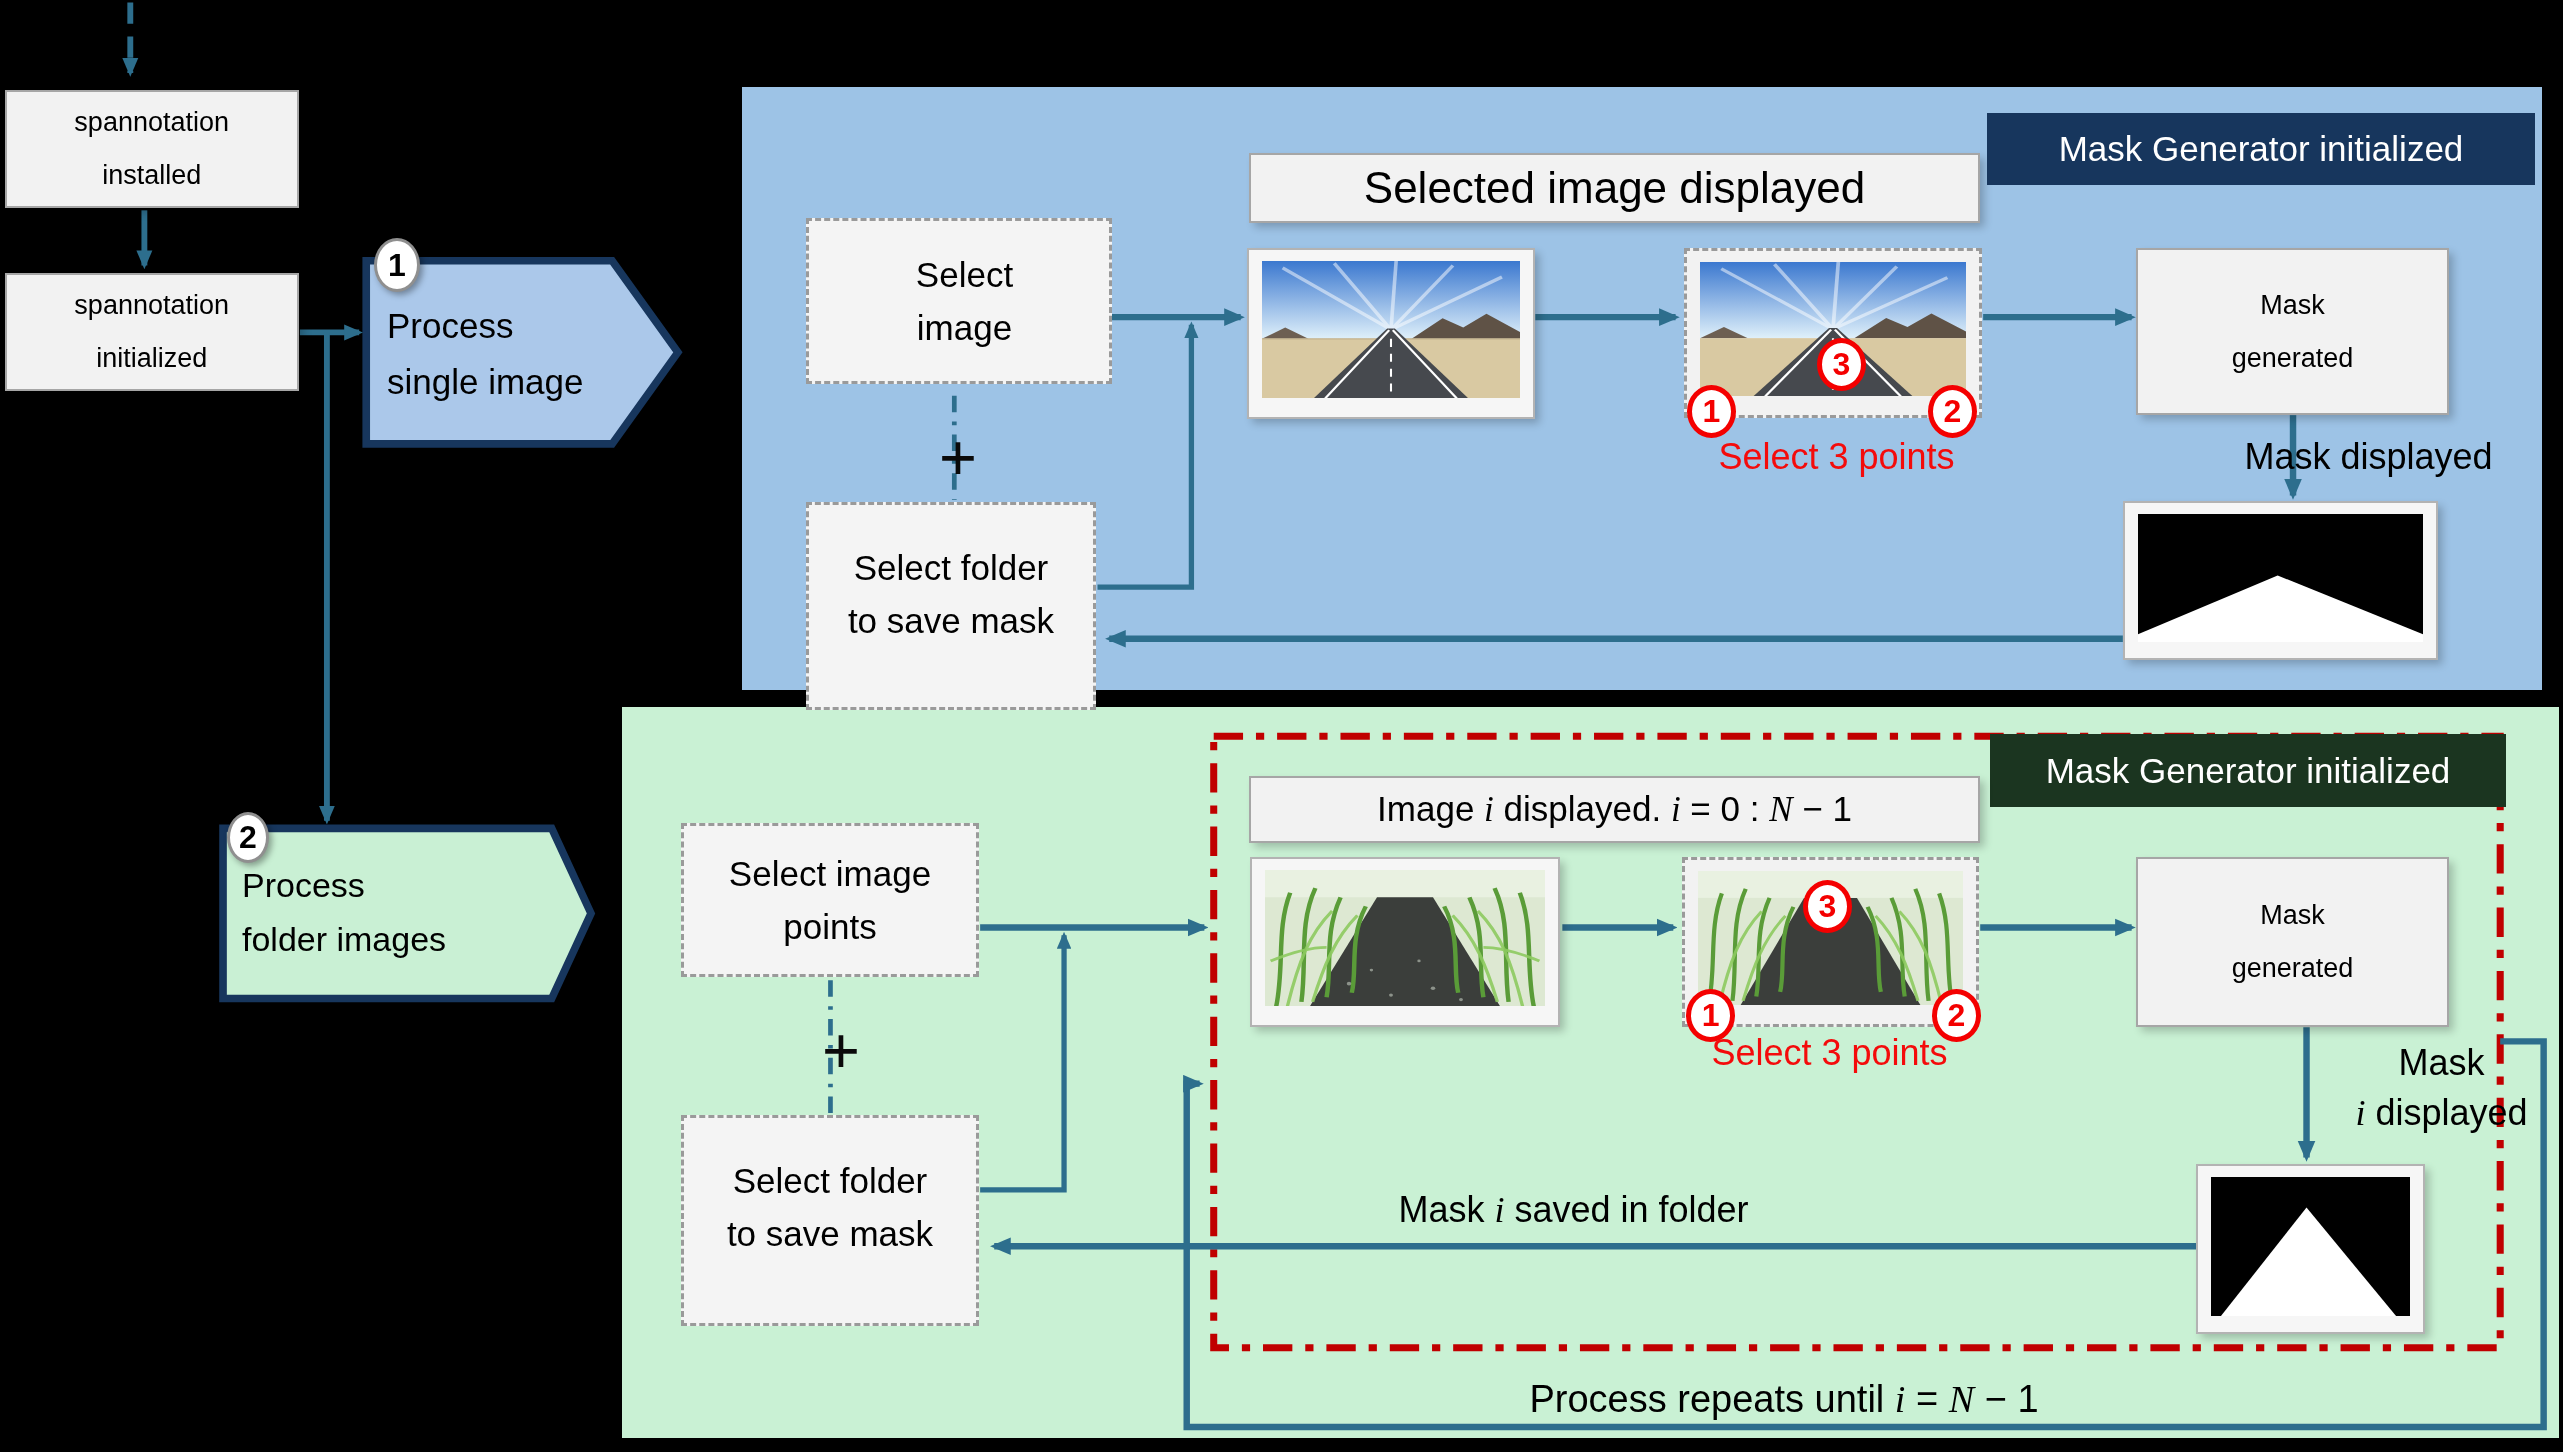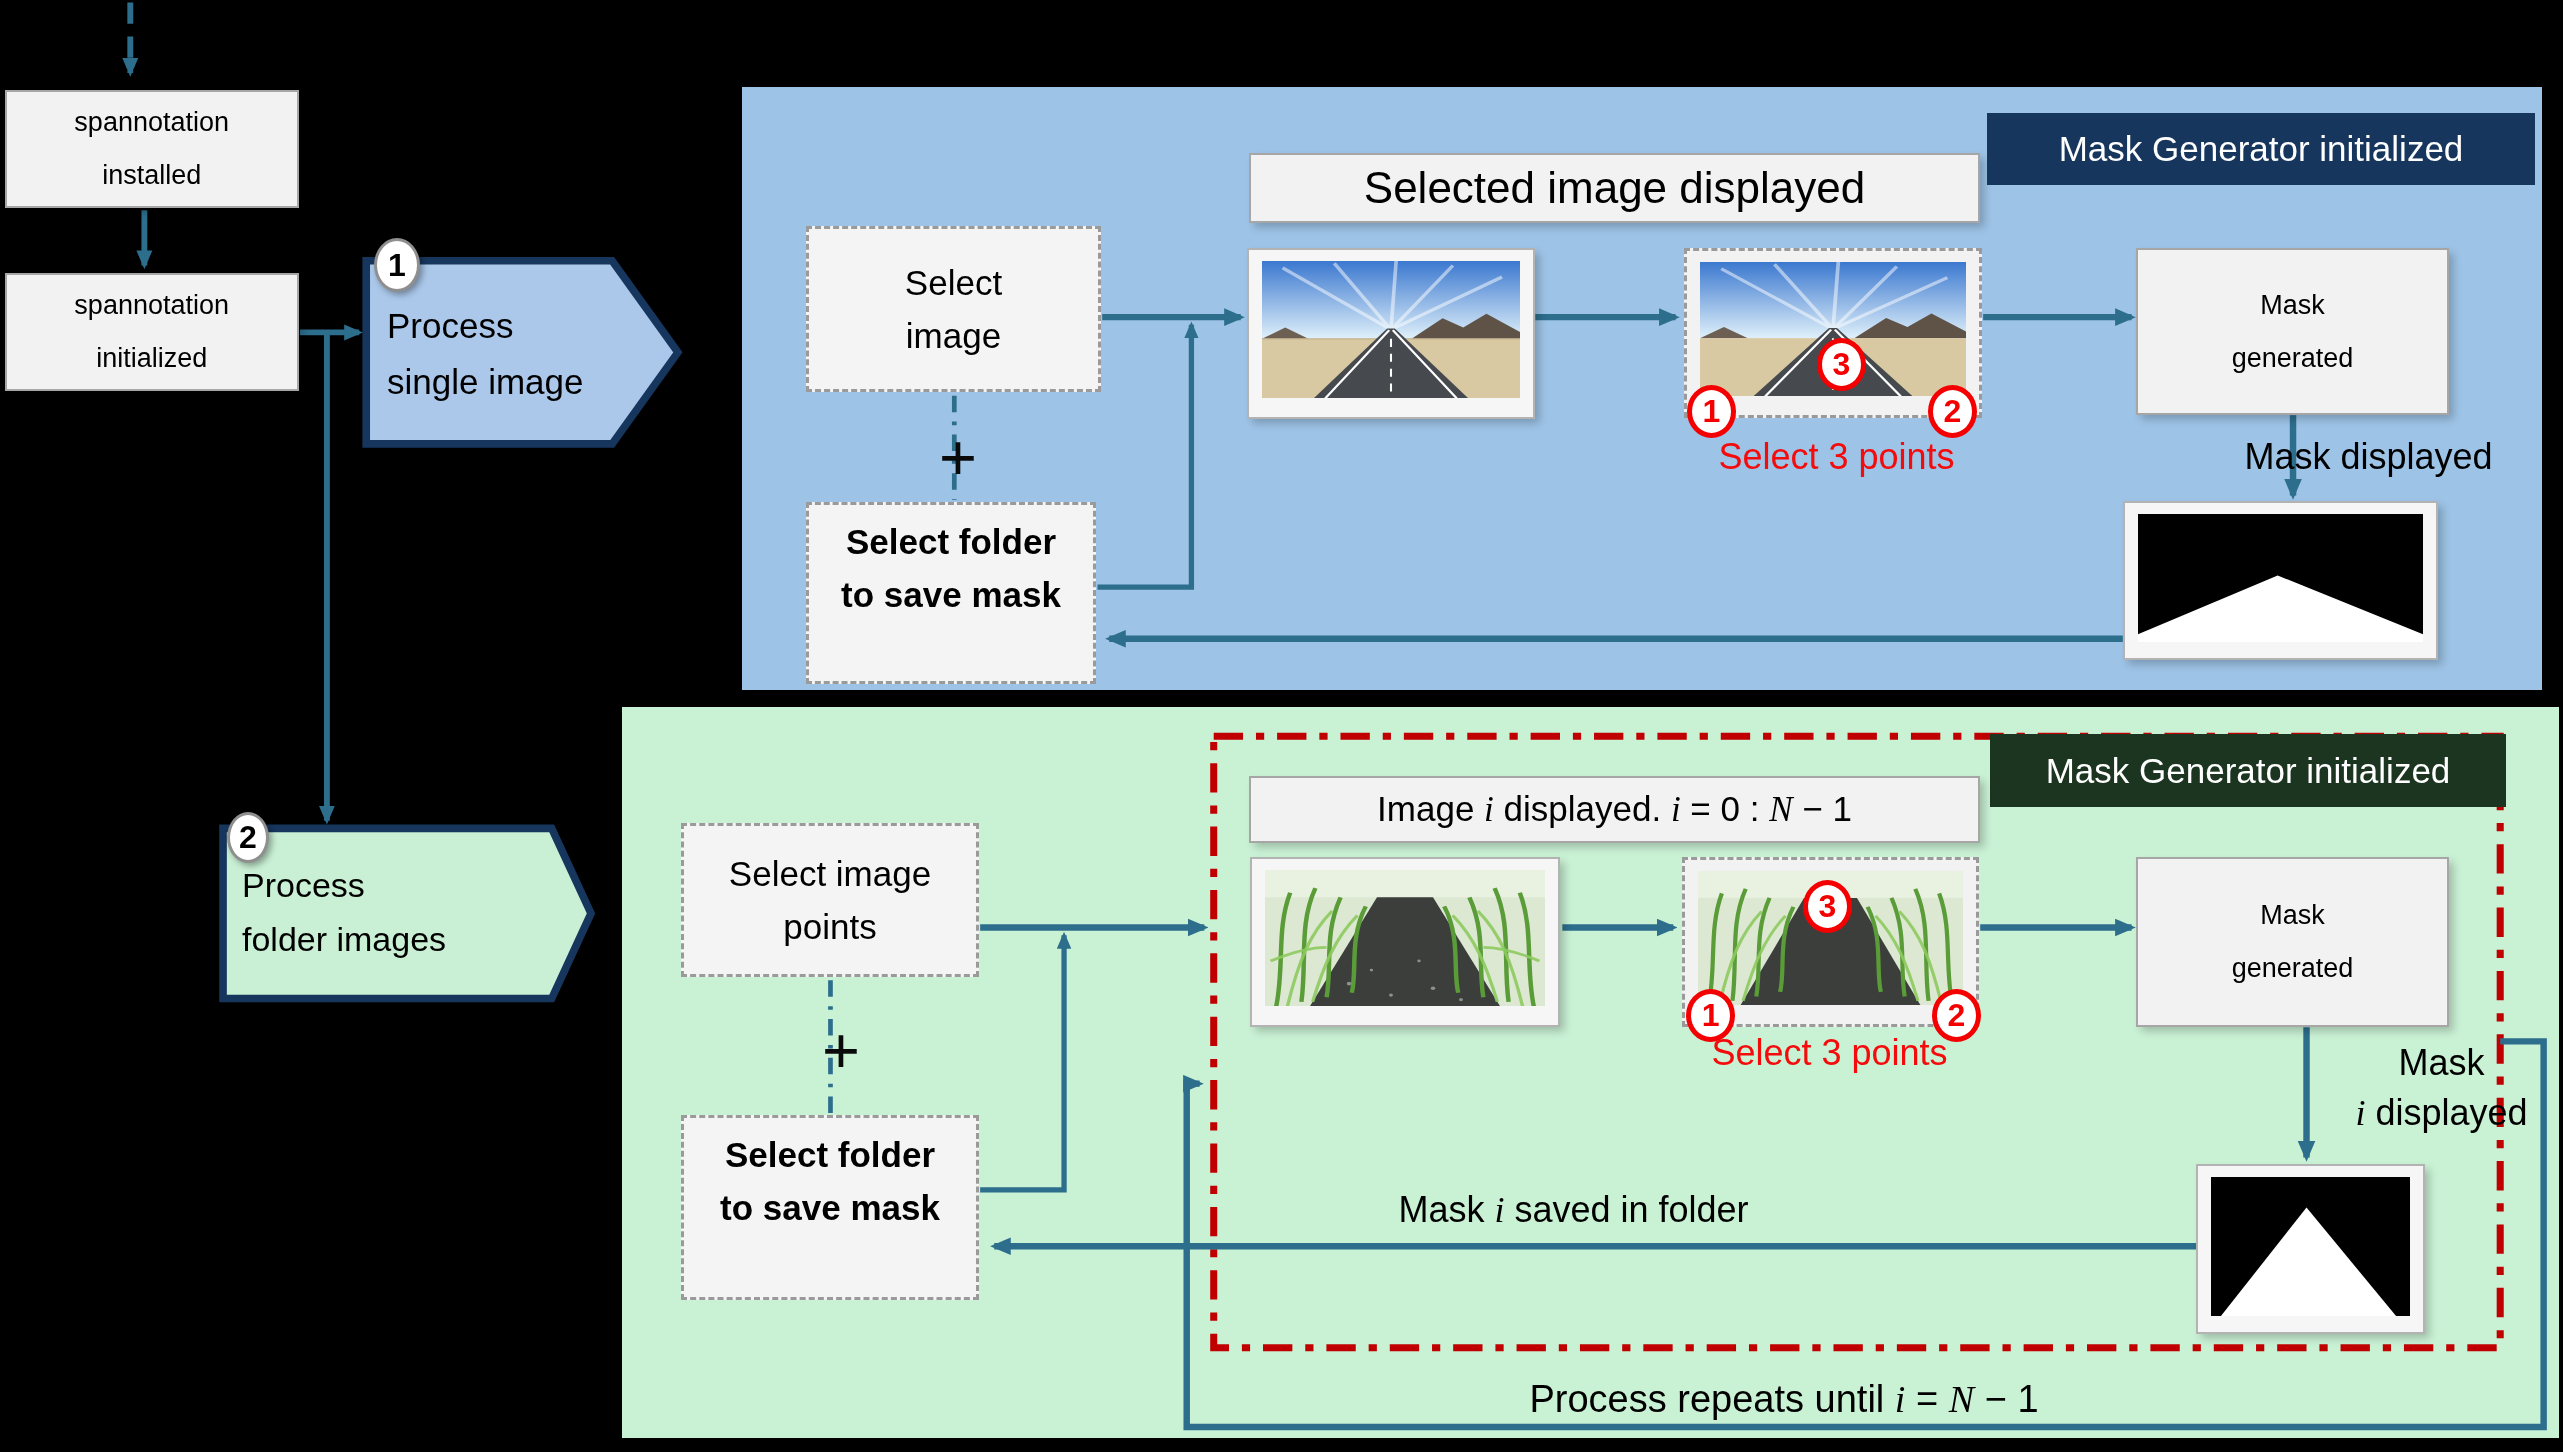--- a/index.html
+++ b/index.html
@@ -7,21 +7,21 @@
          font-family:"Liberation Sans",sans-serif;color:#000;}
   .panel{position:absolute;}
   svg.overlay{position:absolute;left:0;top:0;}
   .node{position:absolute;background:#f2f2f2;border:2.3px solid #a6a6a6;
         display:flex;flex-direction:column;align-items:center;justify-content:center;
         text-align:center;font-size:27px;line-height:53px;
         box-shadow:4.7px 4.7px 8.2px rgba(0,0,0,.22);}
   .dashedNode{position:absolute;background:#f4f4f4;border:3.5px dashed #9a9a9a;
         display:flex;flex-direction:column;align-items:center;justify-content:center;
         text-align:center;font-size:35px;line-height:53px;}
-  .topAlign{justify-content:flex-start;padding-top:10px;font-weight:bold;}
+  .topAlign{justify-content:flex-start;padding-top:36px;}
   .photoFrame{position:absolute;background:#f6f6f6;border:2.3px solid #b3b3b3;
         box-shadow:4.7px 4.7px 8.2px rgba(0,0,0,.22);}
   .dashedFrame{position:absolute;background:#f2f2f2;border:3.5px dashed #9a9a9a;}
   .photo{position:absolute;left:13px;top:10.6px;right:13px;bottom:19px;}
   .photo svg{width:100%;height:100%;display:block;}
   .navyHeader{position:absolute;display:flex;align-items:center;justify-content:center;
         color:#fff;font-size:35px;}
   .labelBox{position:absolute;background:#f2f2f2;border:2.3px solid #a6a6a6;
         display:flex;align-items:center;justify-content:center;font-size:44px;
         box-shadow:4.7px 4.7px 8.2px rgba(0,0,0,.22);}
@@ -109,21 +109,21 @@
   </div>
 
   <div class="labelBox" style="left:1249px;top:153px;width:727px;height:66px;">
     <span>Selected image displayed</span>
   </div>
 
   <div class="navyHeader" style="left:1987px;top:113px;width:548px;height:72px;background:#17365d;">
     <span>Mask Generator initialized</span>
   </div>
 
-  <div class="dashedNode twoLine" style="left:806px;top:226px;width:289px;height:160px;">
+  <div class="dashedNode twoLine" style="left:806px;top:218px;width:289px;height:160px;padding-left:11px;">
     <div>Select</div>
     <div>image</div>
   </div>
 
   <div class="photoFrame" style="left:1247px;top:248px;width:284px;height:167px;">
     <div class="photo">
       <svg viewBox="0 0 100 60" preserveAspectRatio="none">
         <defs>
           <linearGradient id="skyA" x1="0" y1="0" x2="0" y2="1">
             <stop offset="0" stop-color="#3b78cf"></stop>

